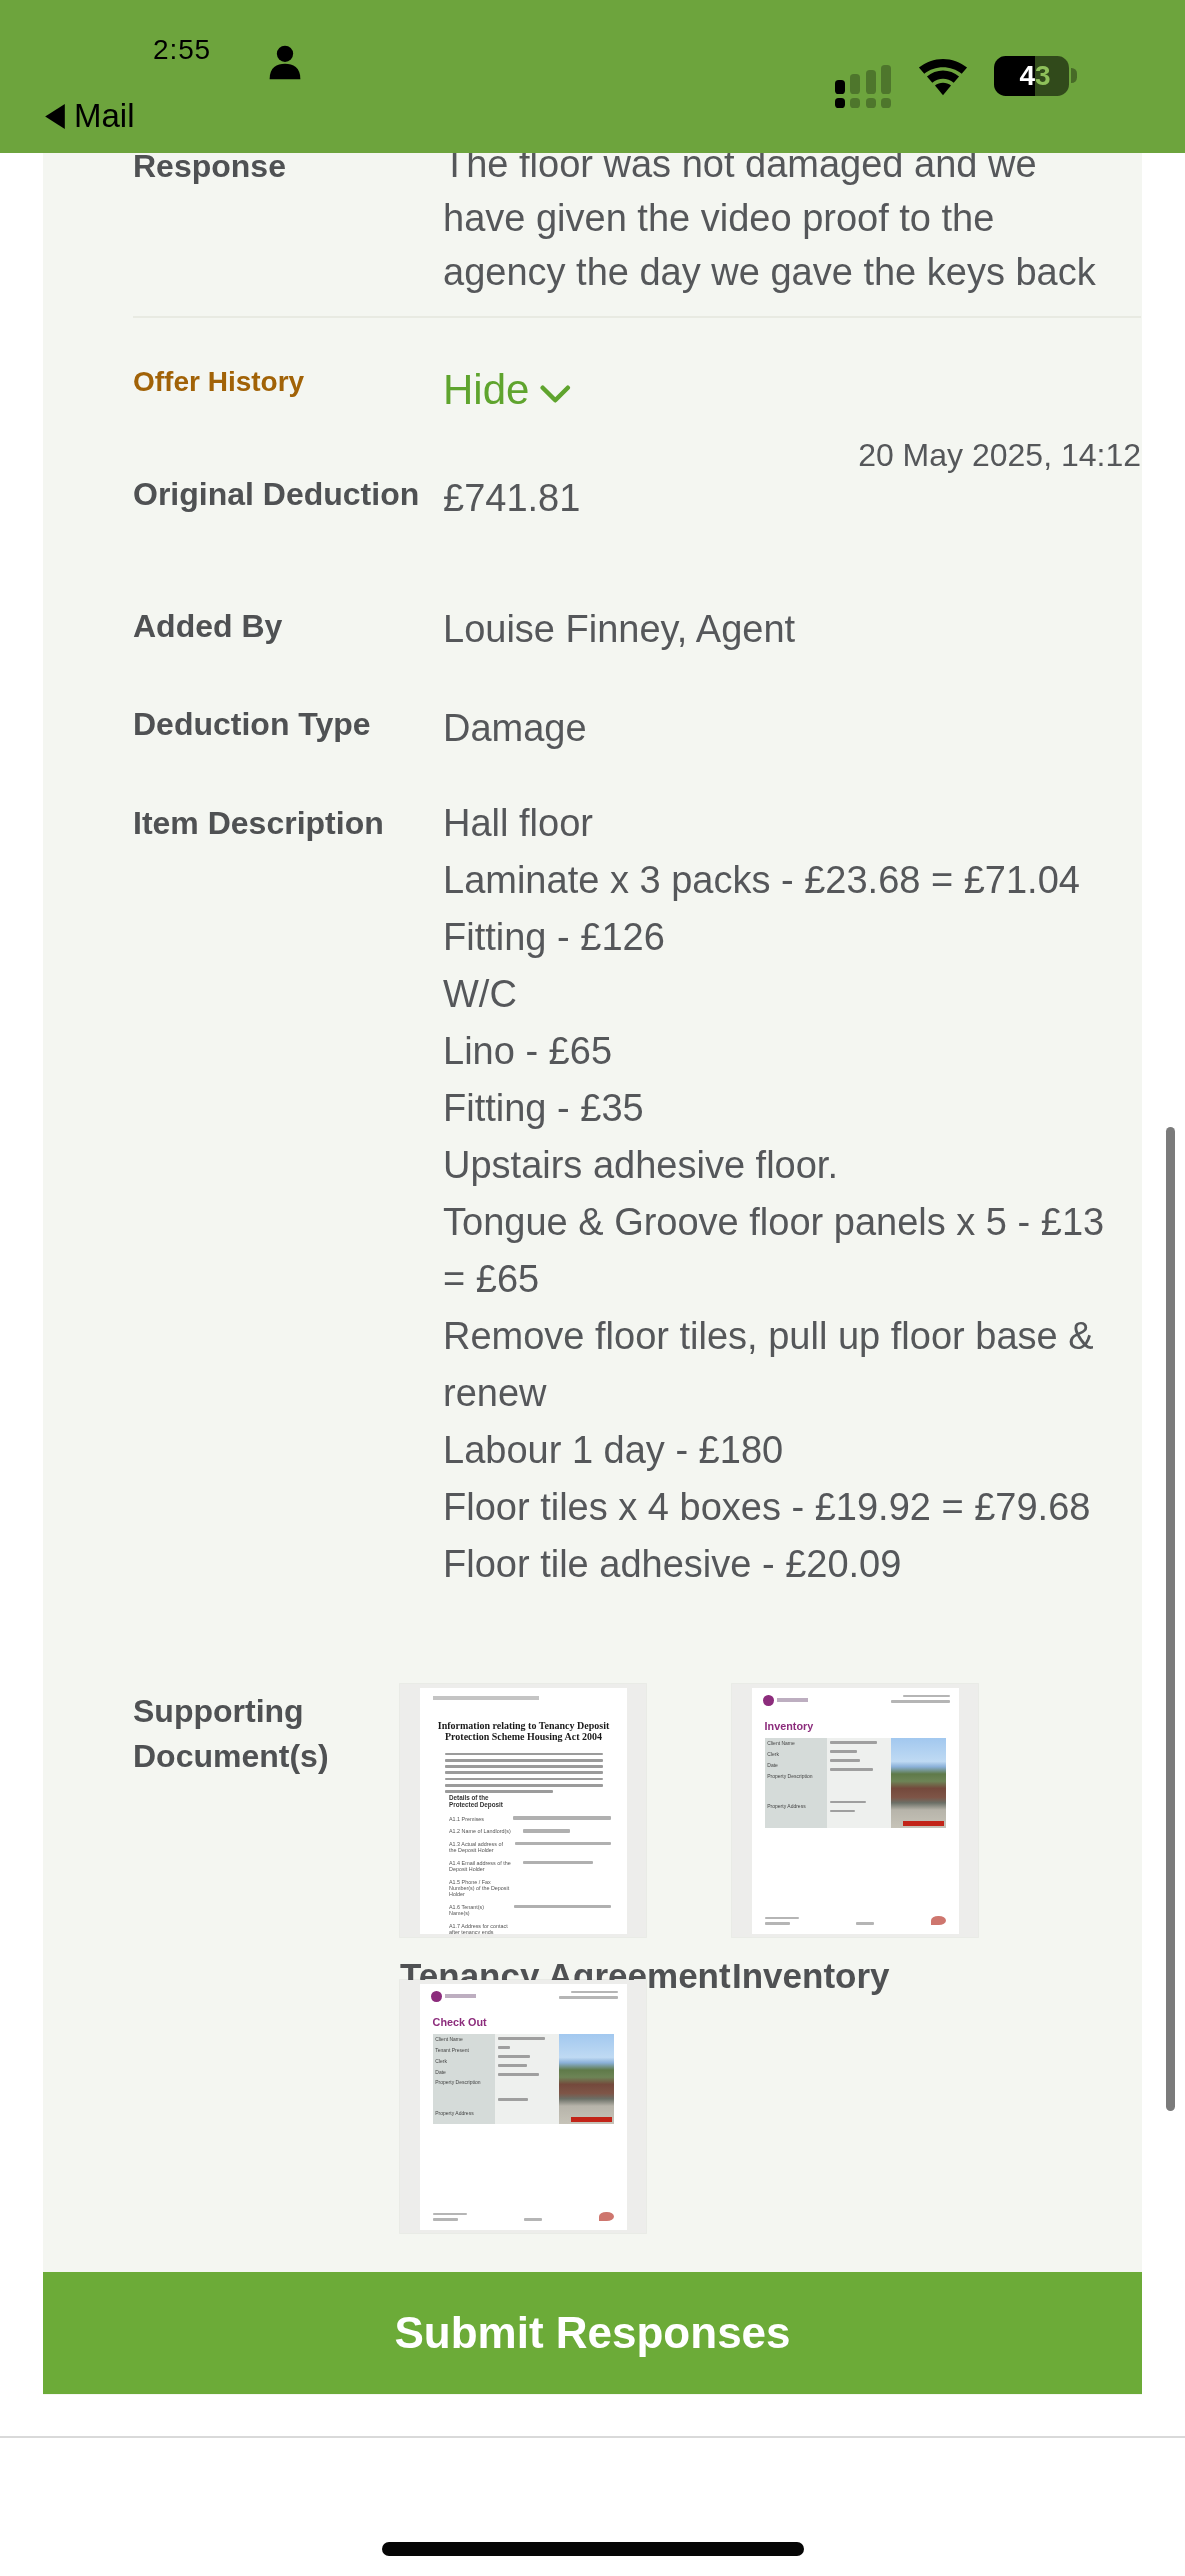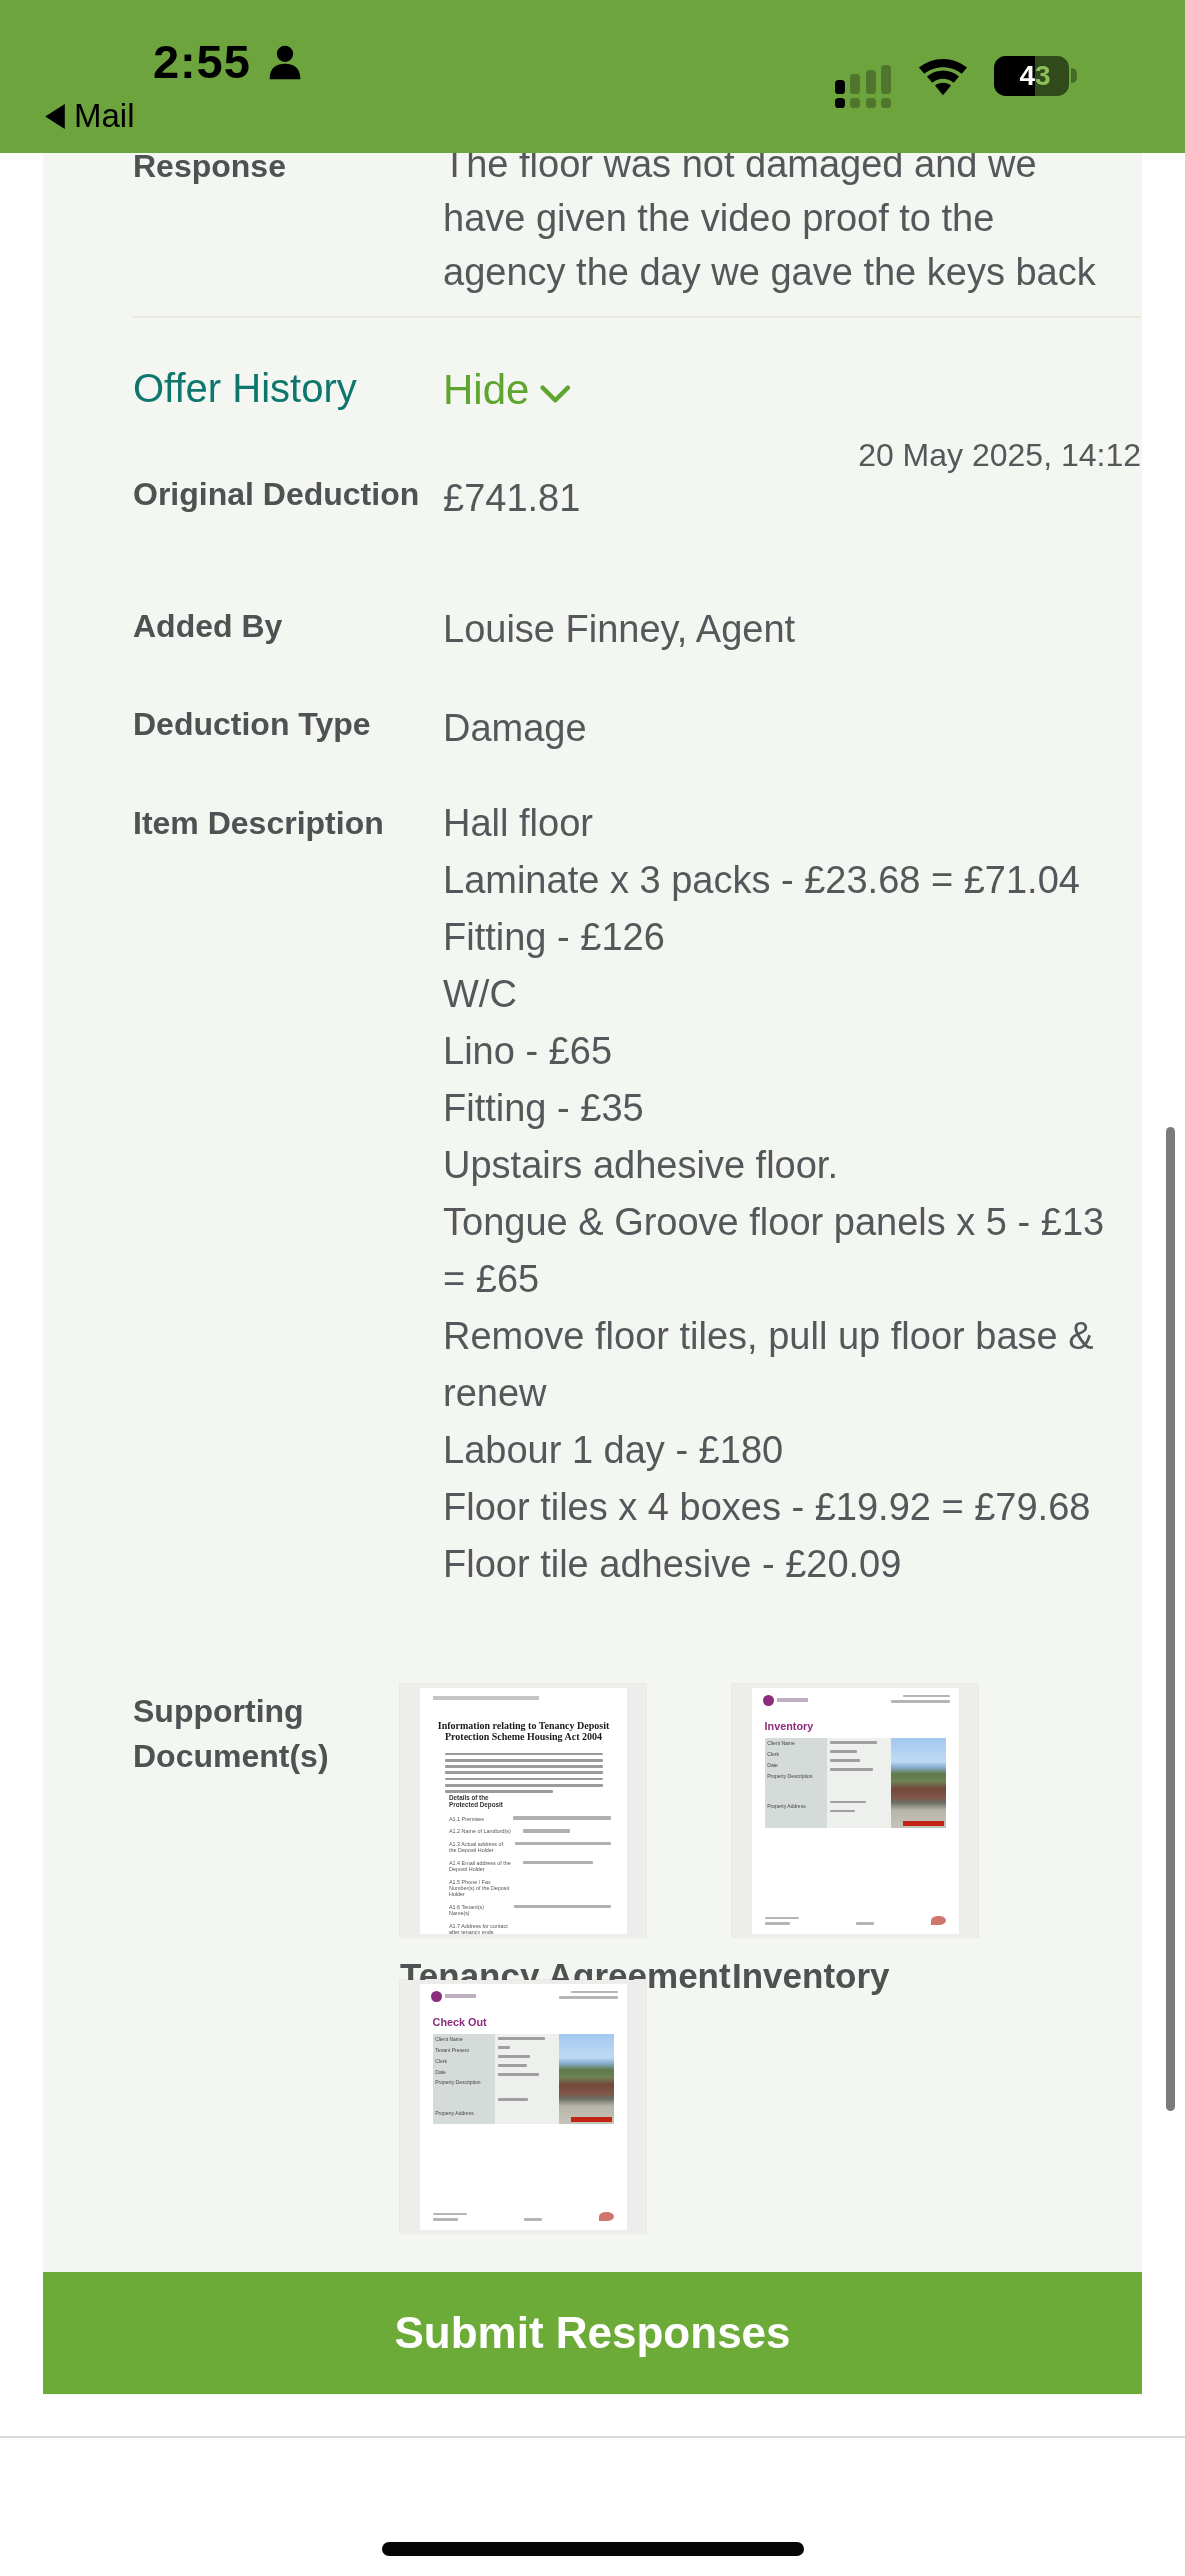--- a/index.html
+++ b/index.html
@@ -4,41 +4,41 @@
 <style>
   html,body{margin:0;padding:0;background:#ffffff;}
   .phone{
     position:relative;width:1186px;height:2576px;background:#ffffff;
     font-family:"Liberation Sans","DejaVu Sans",sans-serif;overflow:hidden;
   }
   .abs{position:absolute;}
 
   
   .header-band{left:0;top:0;width:1186px;height:153px;background:var(--green-header);z-index:30;}
-  .sb-time{left:153px;top:34px;font-size:47px;font-weight:700;color:#000;letter-spacing:0.9px;}
+  .sb-time{left:153px;top:34px;font-size:28px;font-weight:400;color:#000;letter-spacing:0.9px;}
   .sb-person{left:266px;top:43px;}
   .sb-back{left:45px;top:97px;display:flex;align-items:center;gap:9px;color:#000;font-size:33px;}
   .sb-right{left:835px;top:54px;width:243px;height:54px;display:flex;align-items:flex-start;gap:23.4px;}
   .cell-icon{display:flex;align-items:flex-end;gap:5.4px;height:54px;}
   .cell-col{display:flex;flex-direction:column;align-items:center;gap:3.6px;}
   .cell-bar{width:10px;border-radius:3.6px;background:rgba(0,0,0,0.28);}
   .cell-dot{width:10px;height:10px;border-radius:3.6px;background:rgba(0,0,0,0.28);}
   .cell-col.on .cell-bar,.cell-col.on .cell-dot{background:#000;}
   .battery{position:relative;width:83px;height:40px;margin-top:1.8px;}
   .batt-body{position:absolute;left:0;top:0;width:75px;height:40px;border-radius:11.7px;overflow:hidden;display:flex;}
   .batt-left{width:41px;height:40px;background:#000;color:#fff;font-size:28px;font-weight:700;display:flex;align-items:center;justify-content:flex-end;}
   .batt-right{width:34px;height:40px;background:rgba(0,0,0,0.55);color:#8ec05a;font-size:28px;font-weight:700;display:flex;align-items:center;justify-content:flex-start;}
   .batt-cap{position:absolute;right:0;top:12.6px;width:6.3px;height:14.4px;border-radius:0 5.4px 5.4px 0;background:rgba(0,0,0,0.35);}
 
   
   .card{left:43px;top:0;width:1099px;height:2395px;background:var(--card-bg);z-index:5;}
   .label{position:absolute;left:90px;width:296px;font-size:32px;font-weight:600;color:var(--label-color);line-height:45px;}
   .value{position:absolute;left:400px;width:701px;font-size:38px;font-weight:400;color:var(--value-color);line-height:54px;}
   .divider{position:absolute;left:90px;width:1008px;height:1.8px;background:#e8eae2;}
-  .oh-title{position:absolute;left:90px;top:366px;font-size:40px;font-weight:400;color:#0f766e;}
+  .oh-title{position:absolute;left:90px;top:366px;font-size:28px;font-weight:700;color:#a16207;}
   .hide-link{position:absolute;left:400px;top:366px;display:flex;align-items:center;gap:10.8px;font-size:42px;font-weight:500;color:var(--green-link);cursor:pointer;}
   .timestamp{position:absolute;left:400px;top:437px;width:698px;text-align:right;font-size:32px;color:#55575a;}
   .desc-line{min-height:57px;line-height:57px;font-size:38px;color:var(--value-color);white-space:nowrap;}
 
   
   .thumb{position:absolute;width:246px;height:253px;background:#ededeb;box-shadow:0 0 0 0.9px rgba(0,0,0,0.05);}
   .thumb .page{position:absolute;left:20px;top:3.6px;width:207px;height:246px;background:#ffffff;overflow:hidden;}
   .caption{position:absolute;font-size:35px;font-weight:600;color:#4f5153;white-space:nowrap;}
   .bar{background:#a9a9a9;border-radius:0.9px;}
   .tiny-top{position:absolute;left:12.6px;top:8px;width:106px;height:4.5px;background:#c4c4c4;}

